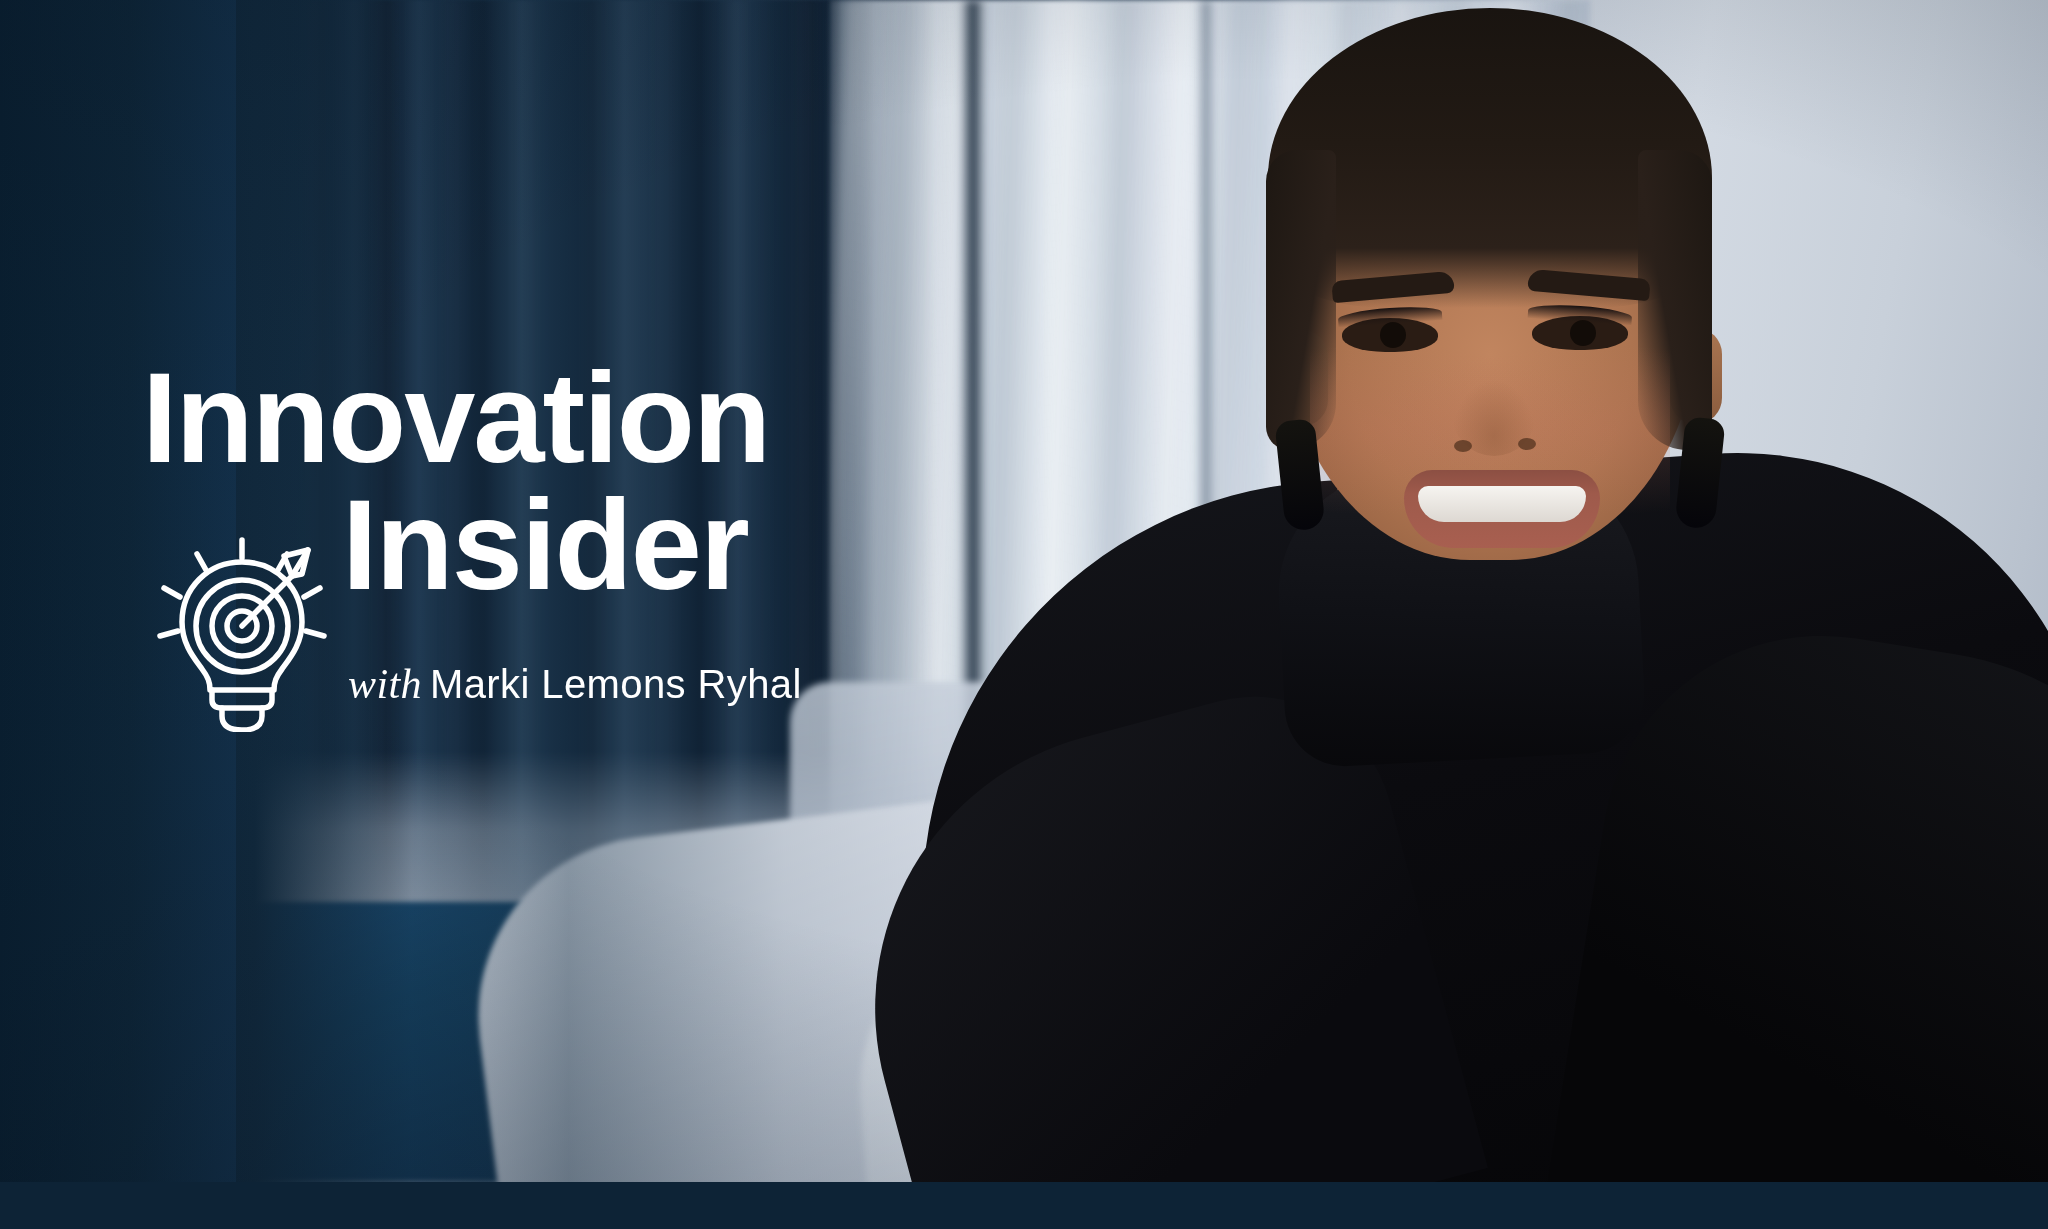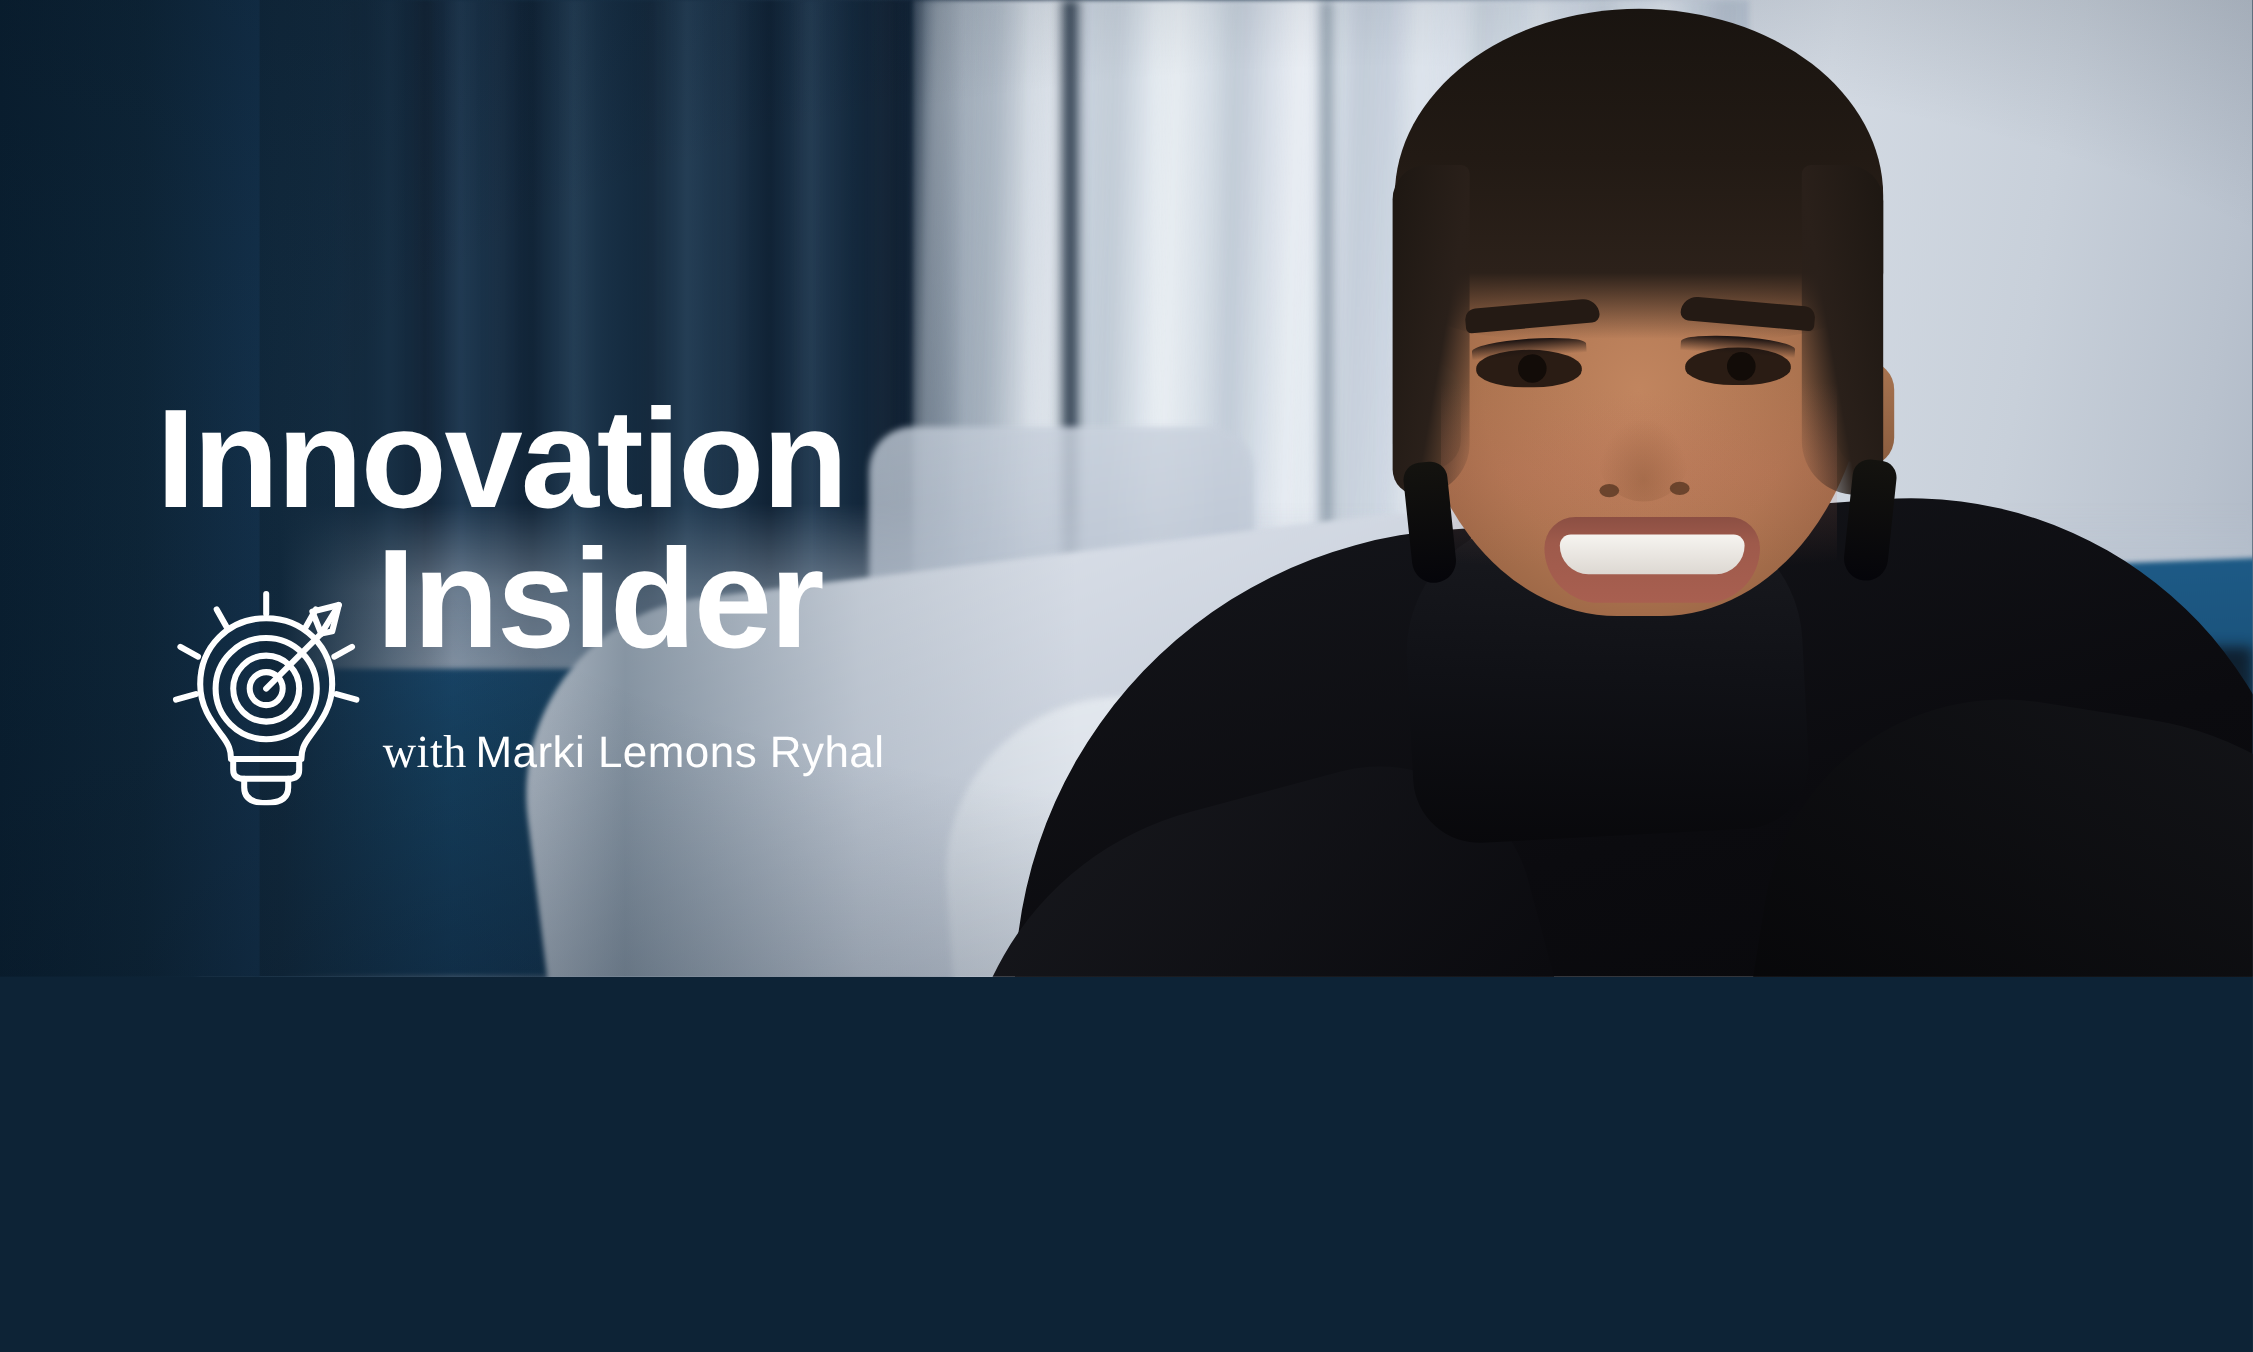--- a/index.html
+++ b/index.html
@@ -4,21 +4,21 @@
 <style>
   * { margin:0; padding:0; box-sizing:border-box; }
   html, body {
     width:2048px; height:1229px;
     background:#0d2336;
     font-family:"Liberation Sans", sans-serif;
     overflow:hidden;
   }
   #stage {
     position:relative;
-    width:2048px; height:888px;
+    width:2048px; height:1182px;
     overflow:hidden;
     background:#0d2336;
   }
 
   
   .photo { position:absolute; inset:0; overflow:hidden; }
 
   
   .wall {
     position:absolute; inset:0;
@@ -326,20 +326,21 @@
   .title-line2 { margin-left:-4px; }
   .byline {
     margin-top:10px; margin-left:2px;
     font-size:40px; color:#fff; white-space:nowrap;
     font-family:"Liberation Sans", sans-serif;
     font-weight:300;
     letter-spacing:.4px;
   }
   .byline .with {
     font-family:"Liberation Serif", serif;
+    font-style:italic;
     font-size:42px;
     margin-right:8px;
   }
 </style>
 </head>
 <body>
 
 <div id="stage">
 
   <div class="photo">

